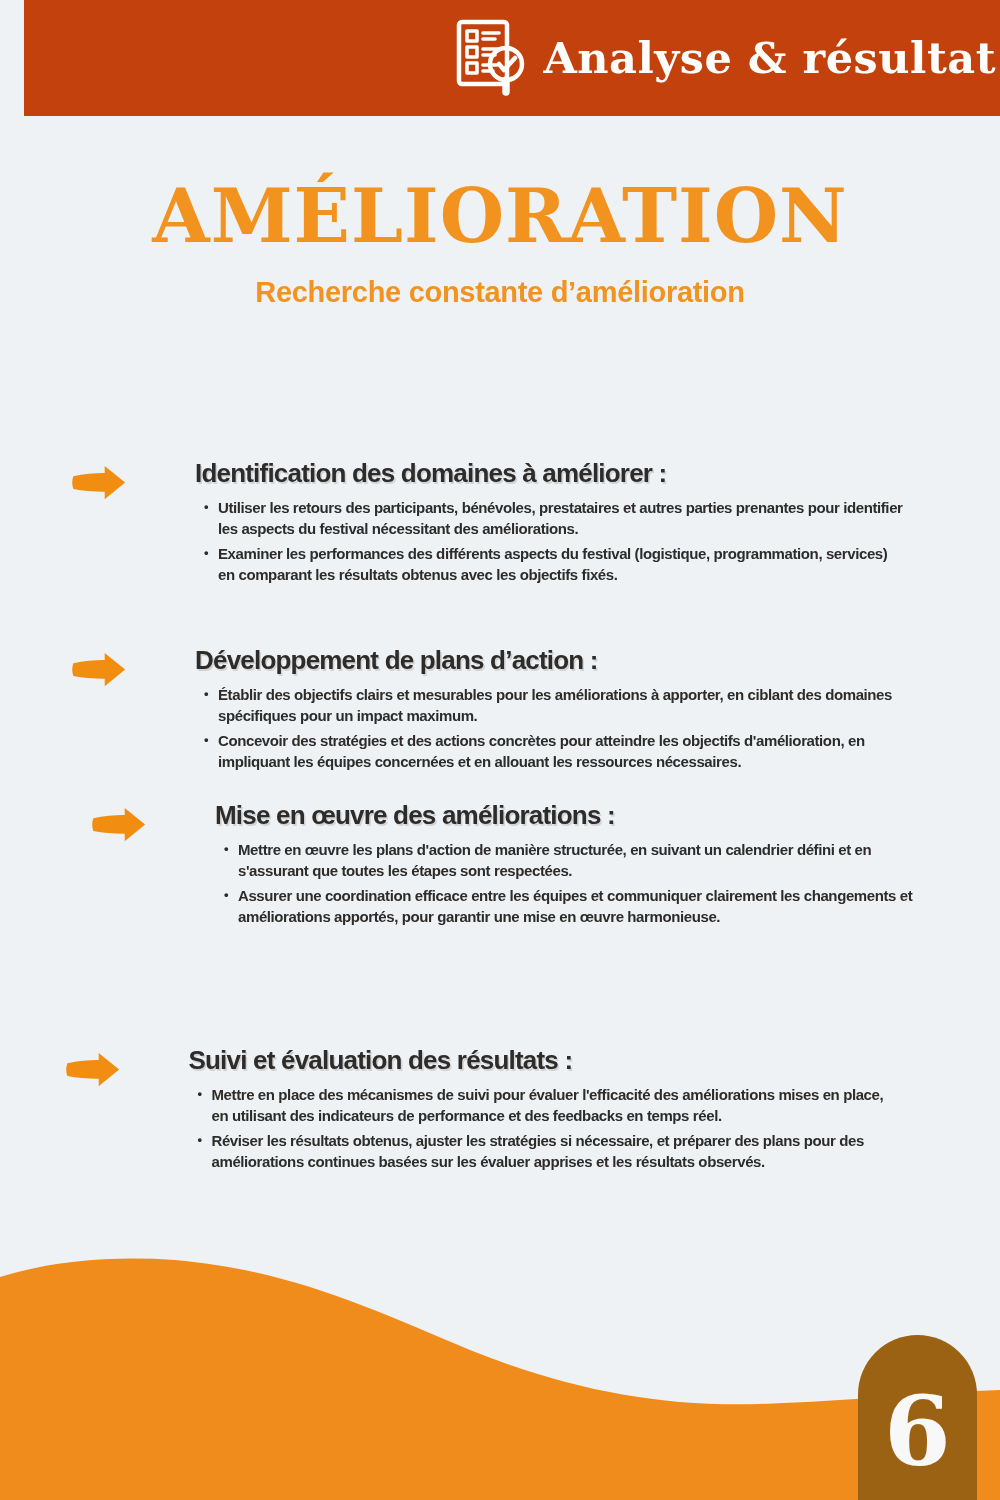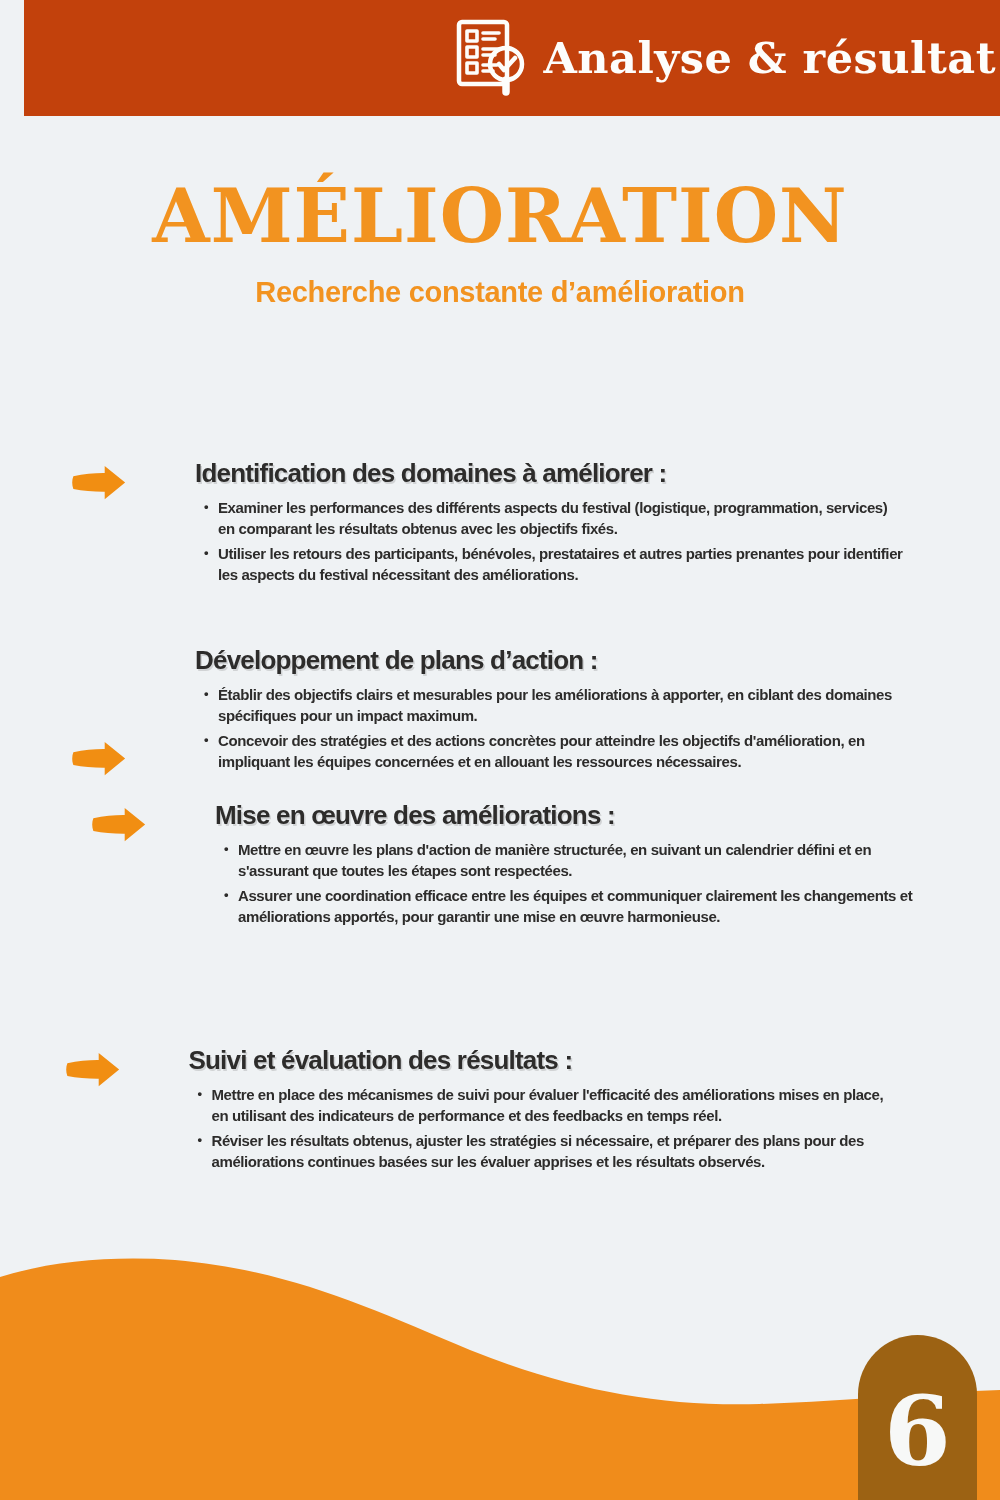--- a/index.html
+++ b/index.html
@@ -60,21 +60,21 @@
 
   
   .section {
     position: absolute;
     left: 0;
     width: 892px;
     display: flex;
     align-items: flex-start;
   }
   .sec-0 { top: 458px; }
-  .sec-1 { top: 645px; align-items: flex-end; }
+  .sec-1 { top: 645px; }
   .sec-2 { top: 800px; padding-left: 20px; }
   .sec-3 { top: 1045px; justify-content: center; }
 
   .arrow-wrap {
     flex: 0 0 auto;
     margin-left: 70px;
     margin-top: 6px;
     width: 58px; height: 38px;
   }
   .arrow-wrap svg { width: 100%; height: 100%; }
@@ -166,22 +166,22 @@
 
 <div class="section sec-0">
   <span class="arrow-wrap">
     <svg viewBox="0 0 60 40">
         <path fill="#F18E12" d="M3 13 C14 10.5 26 9.5 36 9.6 L36 2 L57.5 19.5 L36 37 L36 29.2 C25 29.3 13 28.3 3 26.3 C1.4 22.3 1.4 17 3 13 Z"></path>
       </svg>
   </span>
   <div class="section-content">
     <div class="section-heading">Identification des domaines à améliorer :</div>
     <ul class="bullet-list">
+      <li>Utiliser les retours des participants, bénévoles, prestataires et autres parties prenantes pour identifier les aspects du festival nécessitant des améliorations.</li>
       <li>Examiner les performances des différents aspects du festival (logistique, programmation, services) en comparant les résultats obtenus avec les objectifs fixés.</li>
-      <li>Utiliser les retours des participants, bénévoles, prestataires et autres parties prenantes pour identifier les aspects du festival nécessitant des améliorations.</li>
     </ul>
   </div>
 </div>
 
 <div class="section sec-1">
   <span class="arrow-wrap">
     <svg viewBox="0 0 60 40">
         <path fill="#F18E12" d="M3 13 C14 10.5 26 9.5 36 9.6 L36 2 L57.5 19.5 L36 37 L36 29.2 C25 29.3 13 28.3 3 26.3 C1.4 22.3 1.4 17 3 13 Z"></path>
       </svg>
   </span>

